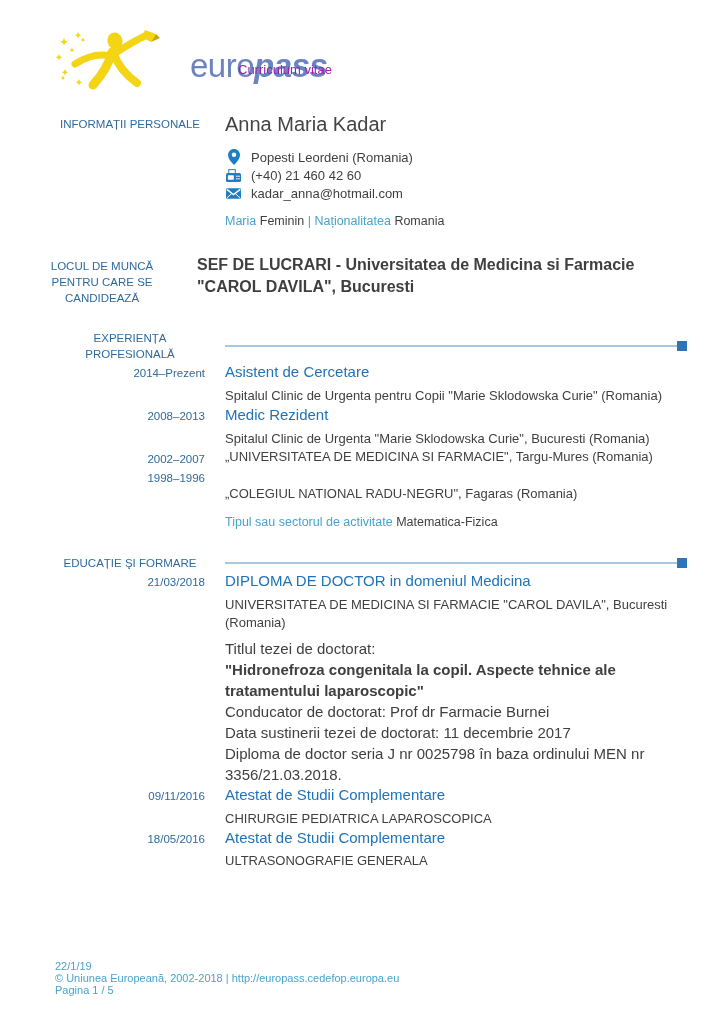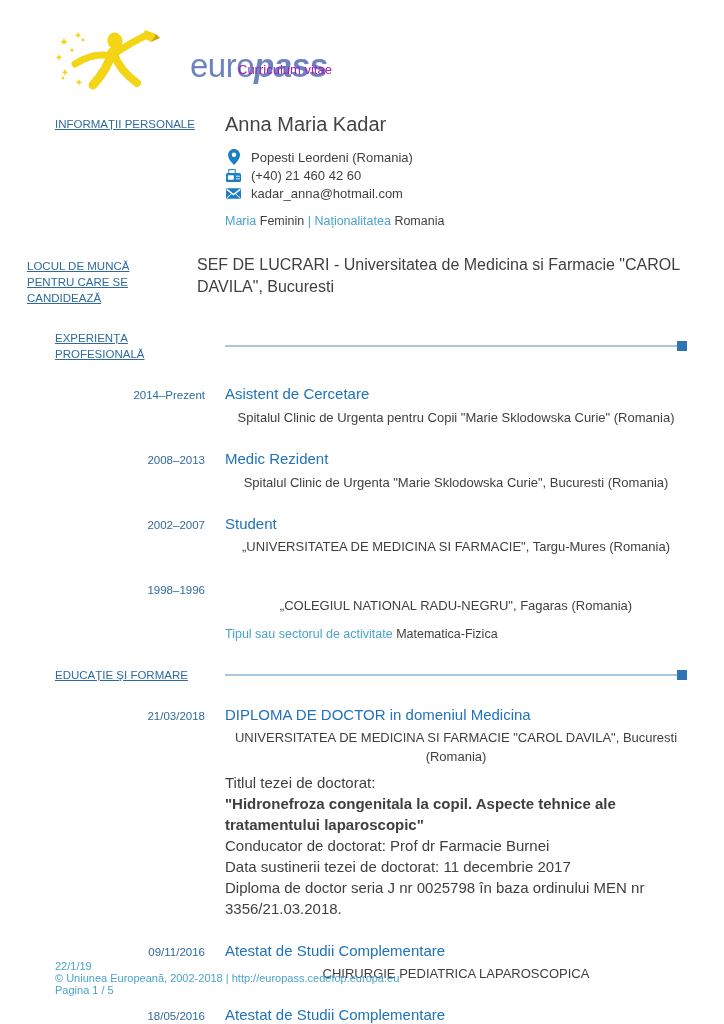--- a/index.html
+++ b/index.html
@@ -12,45 +12,45 @@
   
   .header{position:relative;height:112px;}
   .logo{position:absolute;left:52px;top:28px;display:flex;align-items:center;}
   .logo-text{font-size:33px;color:#6d83c1;letter-spacing:-0.5px;line-height:1;margin-left:-14px;margin-top:6px;}
   .logo-euro{font-weight:400;}
   .logo-pass{font-weight:700;font-style:italic;}
   .cv-subtitle{position:absolute;left:225px;top:62px;font-size:13px;color:#a21caf;padding-left:13px;}
 
   
   .row{display:grid;grid-template-columns:150px 1fr;column-gap:20px;padding:0 37px 0 55px;}
-  .lbl{font-size:11.5px;color:#2f6a9e;text-align:left;line-height:1.4;padding-top:4px;text-decoration:underline;}
+  .lbl{font-size:11.5px;color:#2f6a9e;text-align:center;line-height:1.4;padding-top:4px;}
   .period{font-size:11.5px;color:#2f6a9e;text-align:right;line-height:1.4;padding-top:3px;}
 
   
   .name{font-size:20px;color:#444;line-height:1.2;}
   .contacts{margin-top:13px;display:flex;flex-direction:column;gap:3px;}
   .contact{display:flex;align-items:center;gap:9px;font-size:13px;color:#3f3f3f;}
   .contact .ic{width:17px;display:flex;justify-content:center;}
   .sexline{margin-top:13px;font-size:12.5px;}
   .lt{color:#4aa3cc;}
 
   
   .job-row{margin-top:26px;padding-left:27px;}
-  .job-title{font-size:16px;color:#3f3f3f;line-height:1.35;}
+  .job-title{font-size:16px;color:#3f3f3f;line-height:1.35;font-weight:bold;}
 
   
   .sec-row{margin-top:24px;align-items:center;}
   .sec-rule{display:flex;align-items:center;height:14px;}
   .sec-rule .line{flex:1;height:2px;background:#a9c7df;}
   .sec-rule .sq{width:10px;height:10px;background:#2e75b6;flex:0 0 auto;}
 
   
-  .entry{margin-top:22px;}
+  .entry{}
   .entry-title{font-size:15px;color:#2173b9;line-height:1.3;margin-bottom:5px;}
-  .entry-org{font-size:13px;color:#3f3f3f;line-height:1.4;text-align:center;}
+  .entry-org{font-size:13px;color:#3f3f3f;line-height:1.4;}
   .entry-details{margin-top:6px;}
   .entry-details p{margin:0;font-size:15px;line-height:21px;color:#3f3f3f;}
   .bold{font-weight:700;}
   .spacer-line{height:18px;}
   .activity{margin-top:12px;font-size:12.5px;}
 
   
   .footer{position:absolute;left:55px;right:37px;top:960px;display:flex;justify-content:space-between;
           font-size:11px;color:#4aa3cc;flex-direction:column;}
 </style>
@@ -164,21 +164,20 @@
     <div class="period">2008–2013</div>
     <div>
       <div class="entry-title">Medic Rezident</div>
       <div class="entry-org">Spitalul Clinic de Urgenta "Marie Sklodowska Curie", Bucuresti (Romania)</div>
     </div>
   </div>
 
   <div class="row entry">
     <div class="period">2002–2007</div>
     <div>
-      <div class="entry-title">Student</div>
       <div class="entry-org">„UNIVERSITATEA DE MEDICINA SI FARMACIE", Targu-Mures (Romania)</div>
     </div>
   </div>
 
   <div class="row entry">
     <div class="period">1998–1996</div>
     <div>
       <div class="spacer-line"></div>
       <div class="entry-org">„COLEGIUL NATIONAL RADU-NEGRU", Fagaras (Romania)</div>
       <div class="activity">

